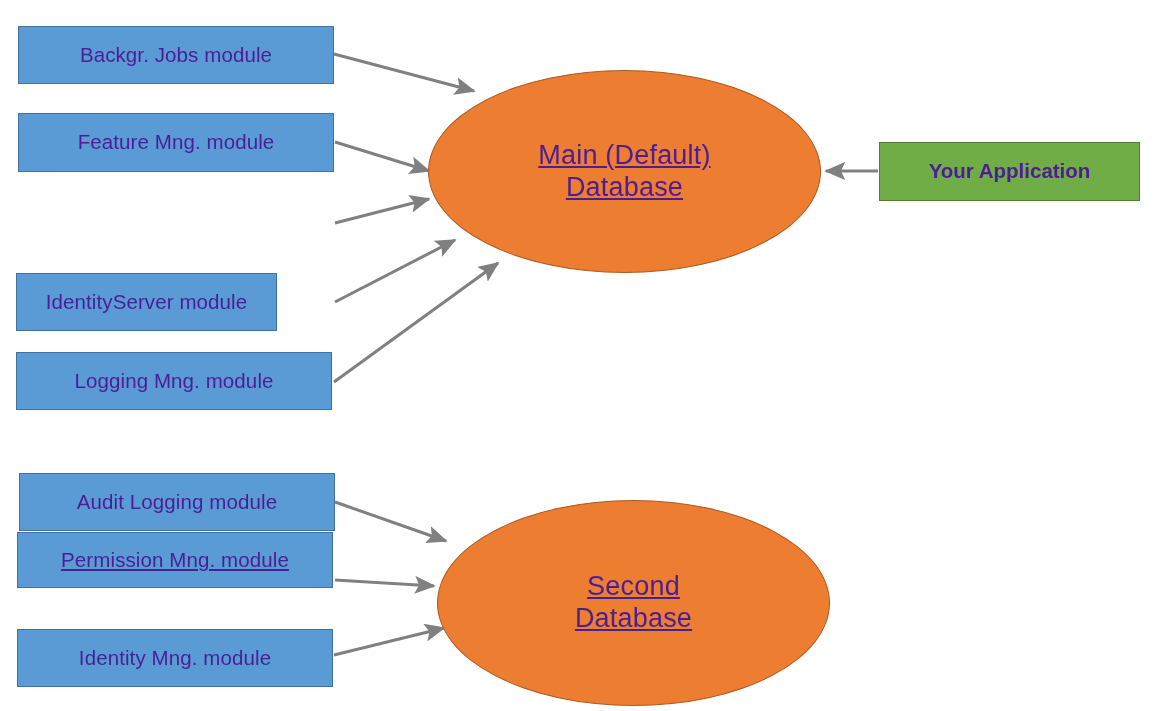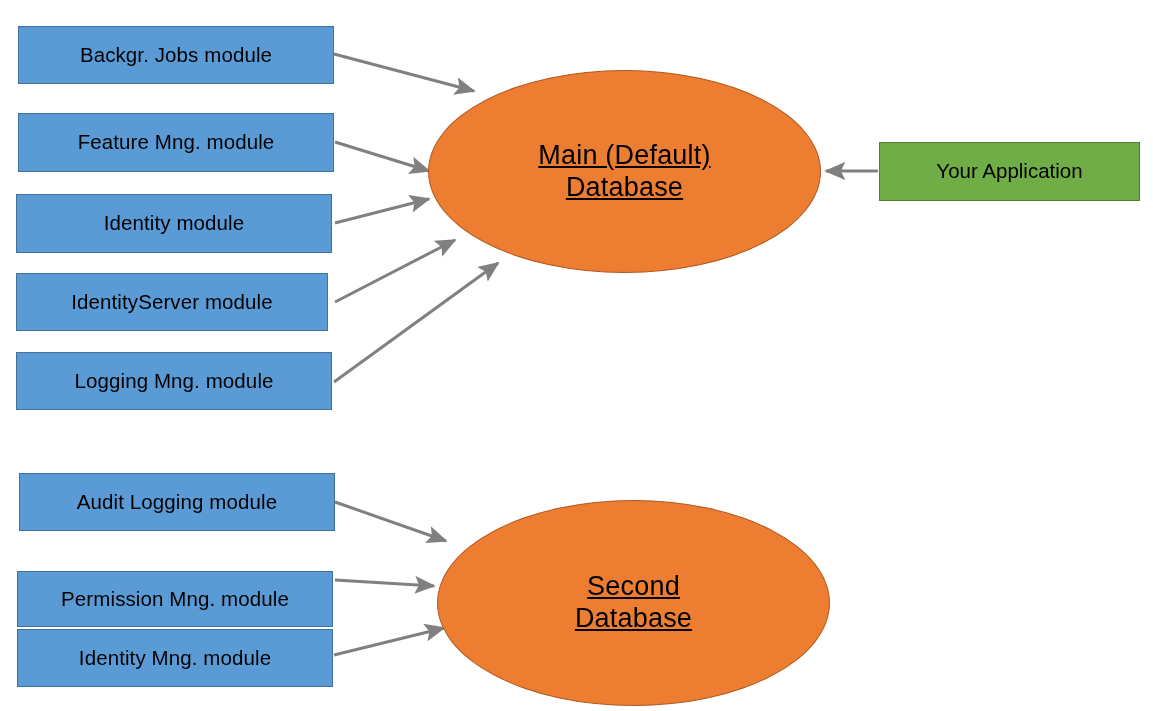--- a/index.html
+++ b/index.html
@@ -25,21 +25,21 @@
     height: 711px;
     pointer-events: none;
   }
   .node {
     position: absolute;
     box-sizing: border-box;
     display: flex;
     align-items: center;
     justify-content: center;
     text-align: center;
-    color: #000000;
+    color: #4c1d95;
     line-height: 1.18;
   }
   .module-box {
     background: #5B9BD5;
     border: 1.5px solid #41719C;
     font-size: 20.5px;
     letter-spacing: 0.1px;
   }
   .app-box {
     background: #70AD47;
@@ -86,43 +86,40 @@
   <div class="node db-ellipse" style="left:428px; top:70px; width:393px; height:203px;">
     <span class="db-label">Main (Default)
 Database</span>
   </div>
 
   <div class="node db-ellipse" style="left:437px; top:500px; width:393px; height:206px;">
     <span class="db-label">Second
 Database</span>
   </div>
 
-  <div class="node app-box" style="left:879px; top:142px; width:261px; height:59px;">
+  <div class="node app-box" style="left:879px; top:142px; width:261px; height:59px;font-weight:bold;">
     <span>Your Application</span>
   </div>
 
   <div class="node module-box" style="left:18px; top:26px; width:316px; height:58px;">
     <span>Backgr. Jobs module</span>
   </div>
   <div class="node module-box" style="left:18px; top:113px; width:316px; height:59px;align-items:center;">
     <span>Feature Mng. module</span>
   </div>
-  <div class="node module-box" style="left:16px; top:194px; width:316px; height:59px;">
-    <span>Identity module</span>
-  </div>
-  <div class="node module-box" style="left:16px; top:273px; width:312px; height:58px;">
+  <div class="node module-box" style="left:16px; top:273px; width:261px; height:58px;">
     <span>IdentityServer module</span>
   </div>
   <div class="node module-box" style="left:16px; top:352px; width:316px; height:58px;">
     <span>Logging Mng. module</span>
   </div>
 
   <div class="node module-box" style="left:19px; top:473px; width:316px; height:58px;">
     <span>Audit Logging module</span>
   </div>
-  <div class="node module-box" style="left:17px; top:571px; width:316px; height:56px;">
+  <div class="node module-box" style="left:17px; top:532px; width:316px; height:56px;text-decoration:underline;">
     <span>Permission Mng. module</span>
   </div>
   <div class="node module-box" style="left:17px; top:629px; width:316px; height:58px;">
     <span>Identity Mng. module</span>
   </div>
 
 </div>
 
 </body></html>

